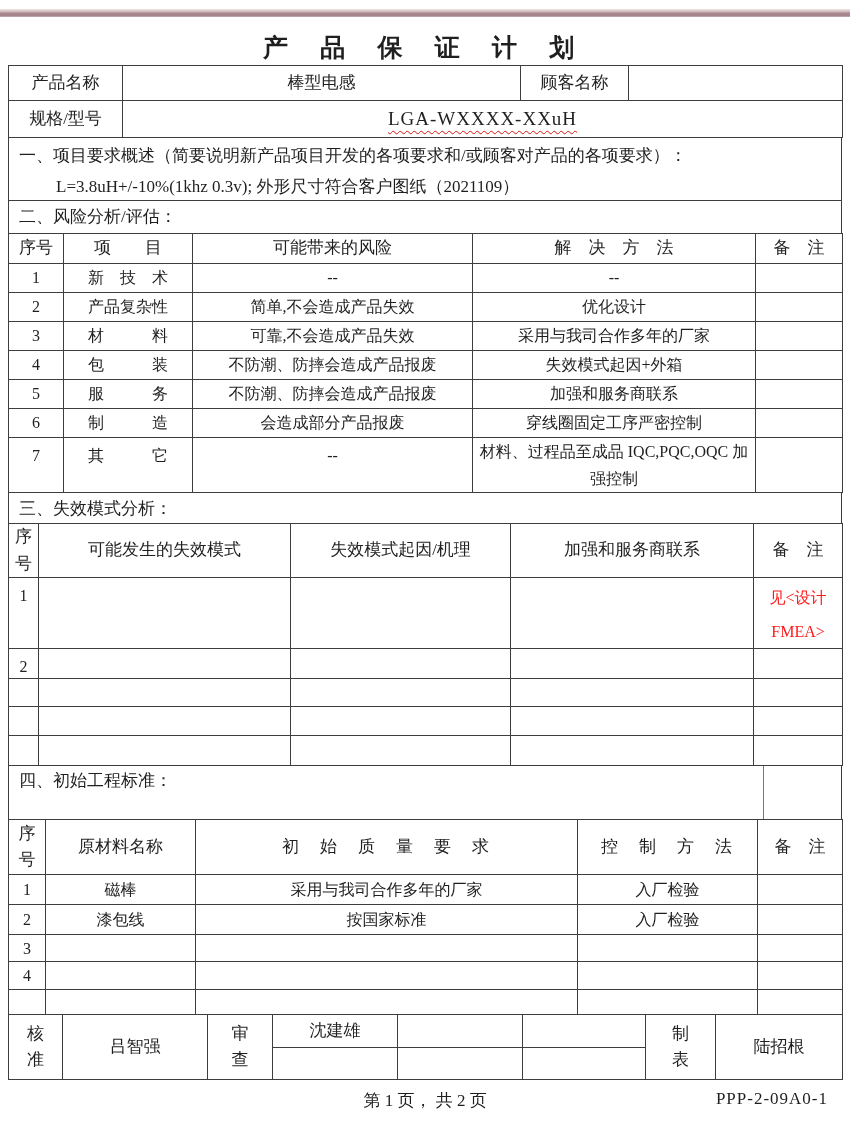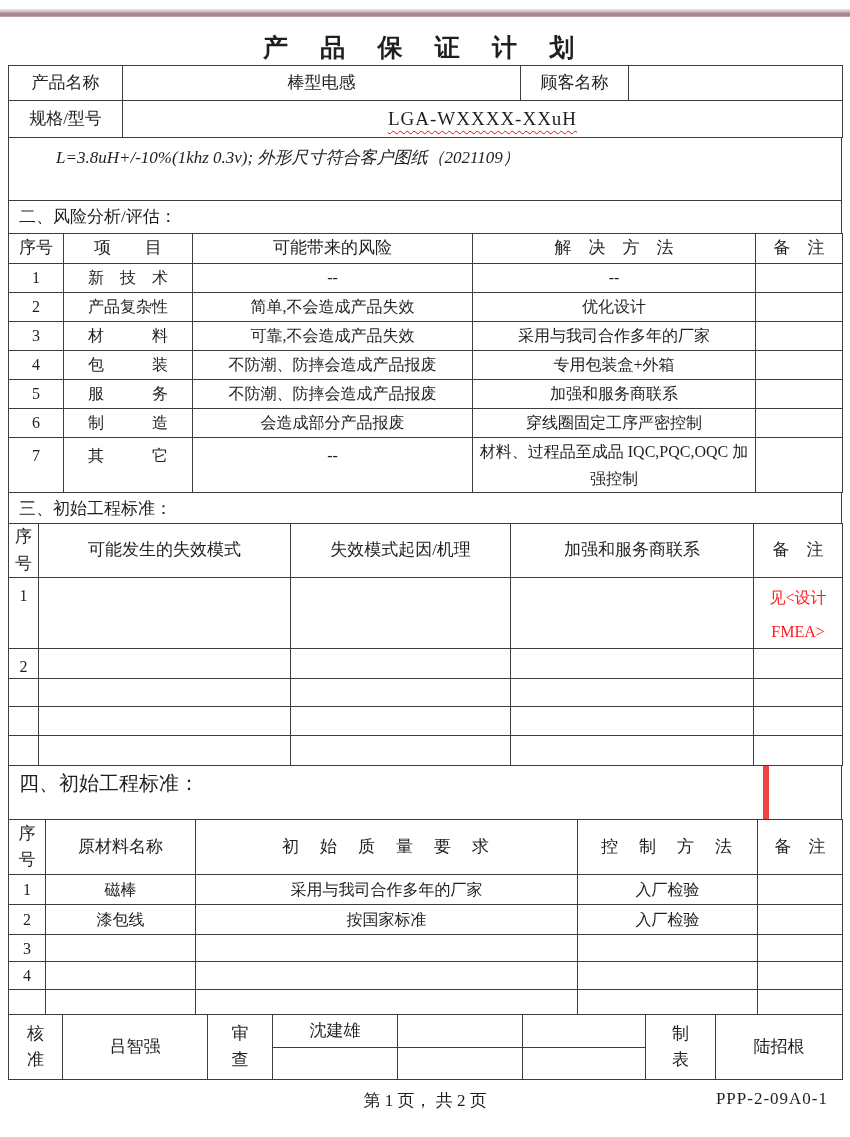--- a/index.html
+++ b/index.html
@@ -20,24 +20,24 @@
   .sec-title{padding:4px 0 4px 10px;text-align:left;}
   .stack{width:19px;margin:0 auto;word-break:break-all;line-height:1.55;}
   .hdr{font-size:17px;}
   .lsp{letter-spacing:2px;}
   .spec-val{font-size:19px;letter-spacing:1px;
      text-decoration:underline wavy #e01010 1px;text-underline-offset:5px;}
   .red-note{color:#ff1a1a;line-height:2.1;vertical-align:top;padding-top:3px;}
   .vtop{vertical-align:top;padding-top:6px;}
   
   .s1-line1{padding:6px 6px 0 10px;}
-  .s1-line2{padding:8px 6px 8px 47px;font-style:italic;}
+  .s1-line2{padding:8px 6px 8px 47px;}
   
   .s4block{display:flex;border:1px solid #3d3d3d;margin-top:-1px;}
-  .s4main{width:744px;border-right:6px solid #ef4444;font-size:20px;padding:3px 0 4px 10px;}
+  .s4main{width:744px;border-right:1px solid #ef4444;font-size:17px;padding:3px 0 4px 10px;}
   .s4main div{line-height:1.45;}
   .s4side{flex:1;}
   
   .footer{position:relative;margin-top:9px;font-size:17px;height:24px;}
   .footer .center{display:block;text-align:center;width:100%;}
   .footer .docno{position:absolute;right:14px;top:0;letter-spacing:1px;}
 </style>
 </head>
 <body>
 
@@ -63,20 +63,21 @@
       <td></td>
     </tr>
     <tr style="height:37px">
       <td class="hdr">规格/型号</td>
       <td colspan="3" class="spec-val">LGA-WXXXX-XXuH</td>
     </tr>
   </tbody>
     </table>
 
   <div class="box" style="height:62px">
+    <div class="s1-line1">一、项目要求概述（简要说明新产品项目开发的各项要求和/或顾客对产品的各项要求）：</div>
     <div class="s1-line2">L=3.8uH+/-10%(1khz 0.3v); 外形尺寸符合客户图纸（2021109）</div>
   </div>
 
   <div class="box sec-title" style="height:24px">二、风险分析/评估：</div>
 
   <table>
     <colgroup>
         <col style="width:55px">
         <col style="width:129px">
         <col style="width:280px">
@@ -109,21 +110,21 @@
       <td>3</td>
       <td>材　　　料</td>
       <td>可靠,不会造成产品失效</td>
       <td>采用与我司合作多年的厂家</td>
       <td></td>
     </tr>
     <tr style="height:29px">
       <td>4</td>
       <td>包　　　装</td>
       <td>不防潮、防摔会造成产品报废</td>
-      <td>专用包装盒+外箱</td>
+      <td>失效模式起因+外箱</td>
       <td></td>
     </tr>
     <tr style="height:29px">
       <td>5</td>
       <td>服　　　务</td>
       <td>不防潮、防摔会造成产品报废</td>
       <td>加强和服务商联系</td>
       <td></td>
     </tr>
     <tr style="height:29px">
@@ -136,21 +137,21 @@
     <tr style="height:54px">
       <td class="vtop">7</td>
       <td class="vtop">其　　　它</td>
       <td class="vtop">--</td>
       <td style="line-height:1.7">材料、过程品至成品 IQC,PQC,OQC 加强控制</td>
       <td></td>
     </tr>
   </tbody>
     </table>
 
-  <div class="box sec-title" style="height:22px">三、初始工程标准：</div>
+  <div class="box sec-title" style="height:22px">三、失效模式分析：</div>
 
   <table>
     <colgroup>
         <col style="width:30px">
         <col style="width:252px">
         <col style="width:220px">
         <col style="width:243px">
         <col style="width:89px">
       </colgroup>
     <tbody>

